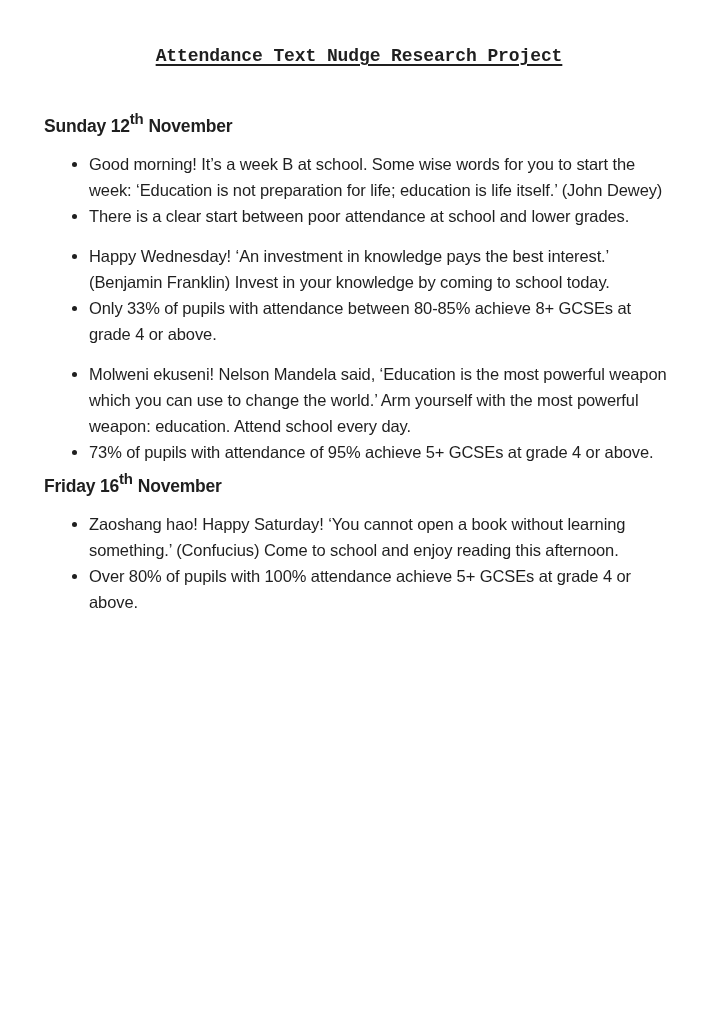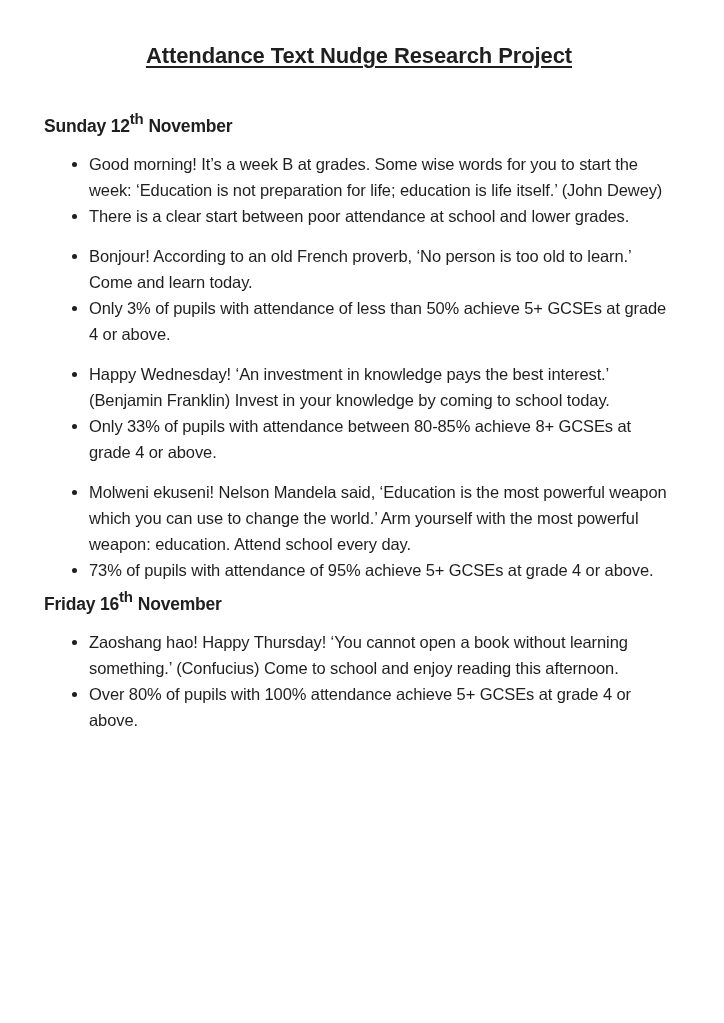--- a/index.html
+++ b/index.html
@@ -13,26 +13,27 @@
   }
   .page {
     width: 724px;
     height: 1023px;
     background: #ffffff;
     padding: 45px 50px 0 44px;
   }
   .doc-title {
     text-align: center;
     font-weight: bold;
-    font-size: 22px;
+    font-size: 18px;
     line-height: 22px;
     text-decoration: underline;
     text-decoration-thickness: 2px;
     text-underline-offset: 3px;
     letter-spacing: -0.1px;
+    font-family: Liberation Mono, monospace;
   }
   .section-heading {
     font-weight: bold;
     font-size: 17.5px;
     line-height: 22px;
     margin-top: 10px;
     letter-spacing: -0.2px;
   }
   .section-heading.first {
     margin-top: 48px;
@@ -61,47 +62,43 @@
 </head>
 <body>
 
 <div class="page">
 
   <h1 class="doc-title">Attendance Text Nudge Research Project</h1>
 
   <div>
     <h2 class="section-heading first"><span>Sunday 12</span><sup>th</sup><span class="month">November</span></h2>
     <ul class="bullets">
-      <li>Good morning! It’s a week B at grades. Some wise words for you to start the week: ‘Education is not preparation for life; education is life itself.’ (John Dewey)</li>
+      <li>Good morning! It’s a week B at school. Some wise words for you to start the week: ‘Education is not preparation for life; education is life itself.’ (John Dewey)</li>
       <li>There is a clear start between poor attendance at school and lower grades.</li>
     </ul>
   </div>
 
   <div>
-    <ul class="bullets">
-      <li>Bonjour! According to an old French proverb, ‘No person is too old to learn.’ Come and learn today.</li>
-      <li>Only 3% of pupils with attendance of less than 50% achieve 5+ GCSEs at grade 4 or above.</li>
-    </ul>
   </div>
 
   <div>
     <ul class="bullets">
       <li>Happy Wednesday! ‘An investment in knowledge pays the best interest.’ (Benjamin Franklin) Invest in your knowledge by coming to school today.</li>
       <li>Only 33% of pupils with attendance between 80-85% achieve 8+ GCSEs at grade 4 or above.</li>
     </ul>
   </div>
 
   <div>
     <ul class="bullets">
       <li>Molweni ekuseni! Nelson Mandela said, ‘Education is the most powerful weapon which you can use to change the world.’ Arm yourself with the most powerful weapon: education. Attend school every day.</li>
       <li>73% of pupils with attendance of 95% achieve 5+ GCSEs at grade 4 or above.</li>
     </ul>
   </div>
 
   <div>
     <h2 class="section-heading"><span>Friday 16</span><sup>th</sup><span class="month">November</span></h2>
     <ul class="bullets">
-      <li>Zaoshang hao! Happy Thursday! ‘You cannot open a book without learning something.’ (Confucius) Come to school and enjoy reading this afternoon.</li>
+      <li>Zaoshang hao! Happy Saturday! ‘You cannot open a book without learning something.’ (Confucius) Come to school and enjoy reading this afternoon.</li>
       <li>Over 80% of pupils with 100% attendance achieve 5+ GCSEs at grade 4 or above.</li>
     </ul>
   </div>
 
 </div>
 
 </body></html>

